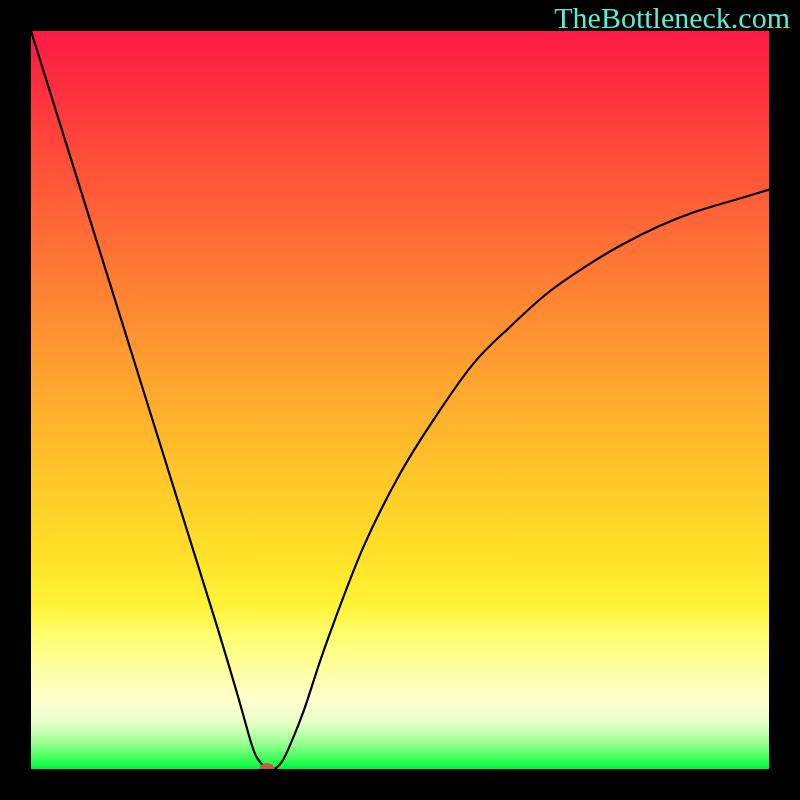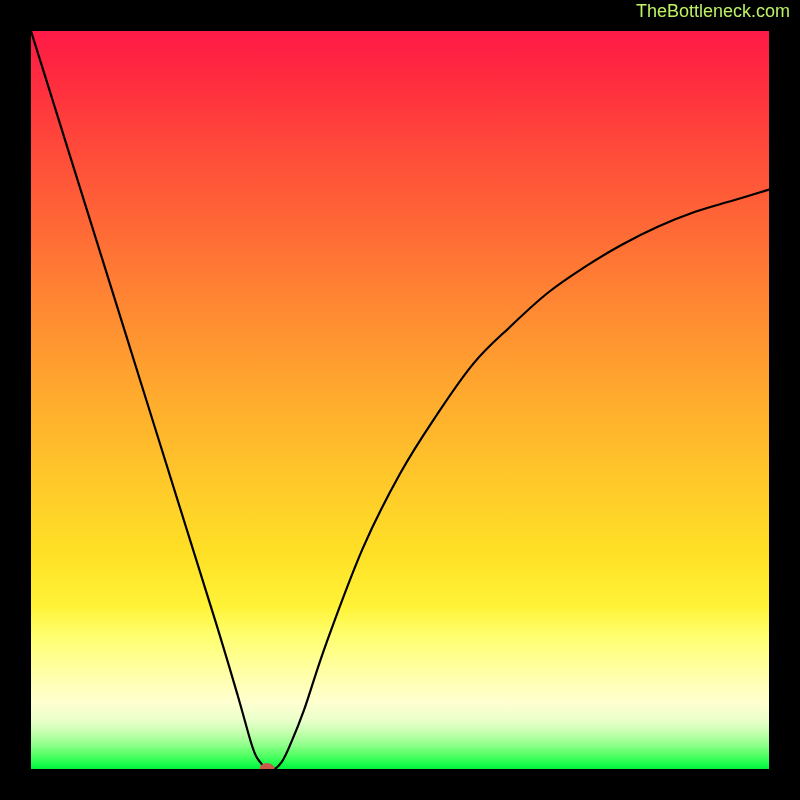--- a/index.html
+++ b/index.html
@@ -16,24 +16,25 @@
     left: 0;
     top: 0;
     width: 800px;
     height: 800px;
     background: #000000;
   }
   .attribution {
     position: absolute;
     top: 1px;
     right: 10px;
-    font-size: 18px;
+    font-size: 30px;
     font-weight: 400;
-    color: #bef264;
+    color: #5eead4;
     letter-spacing: 0px;
+    font-family: Liberation Serif, serif;
   }
   .plot-area {
     position: absolute;
     left: 31px;
     top: 31px;
     width: 738px;
     height: 738px;
     overflow: hidden;
   }
   .gradient-bg {

